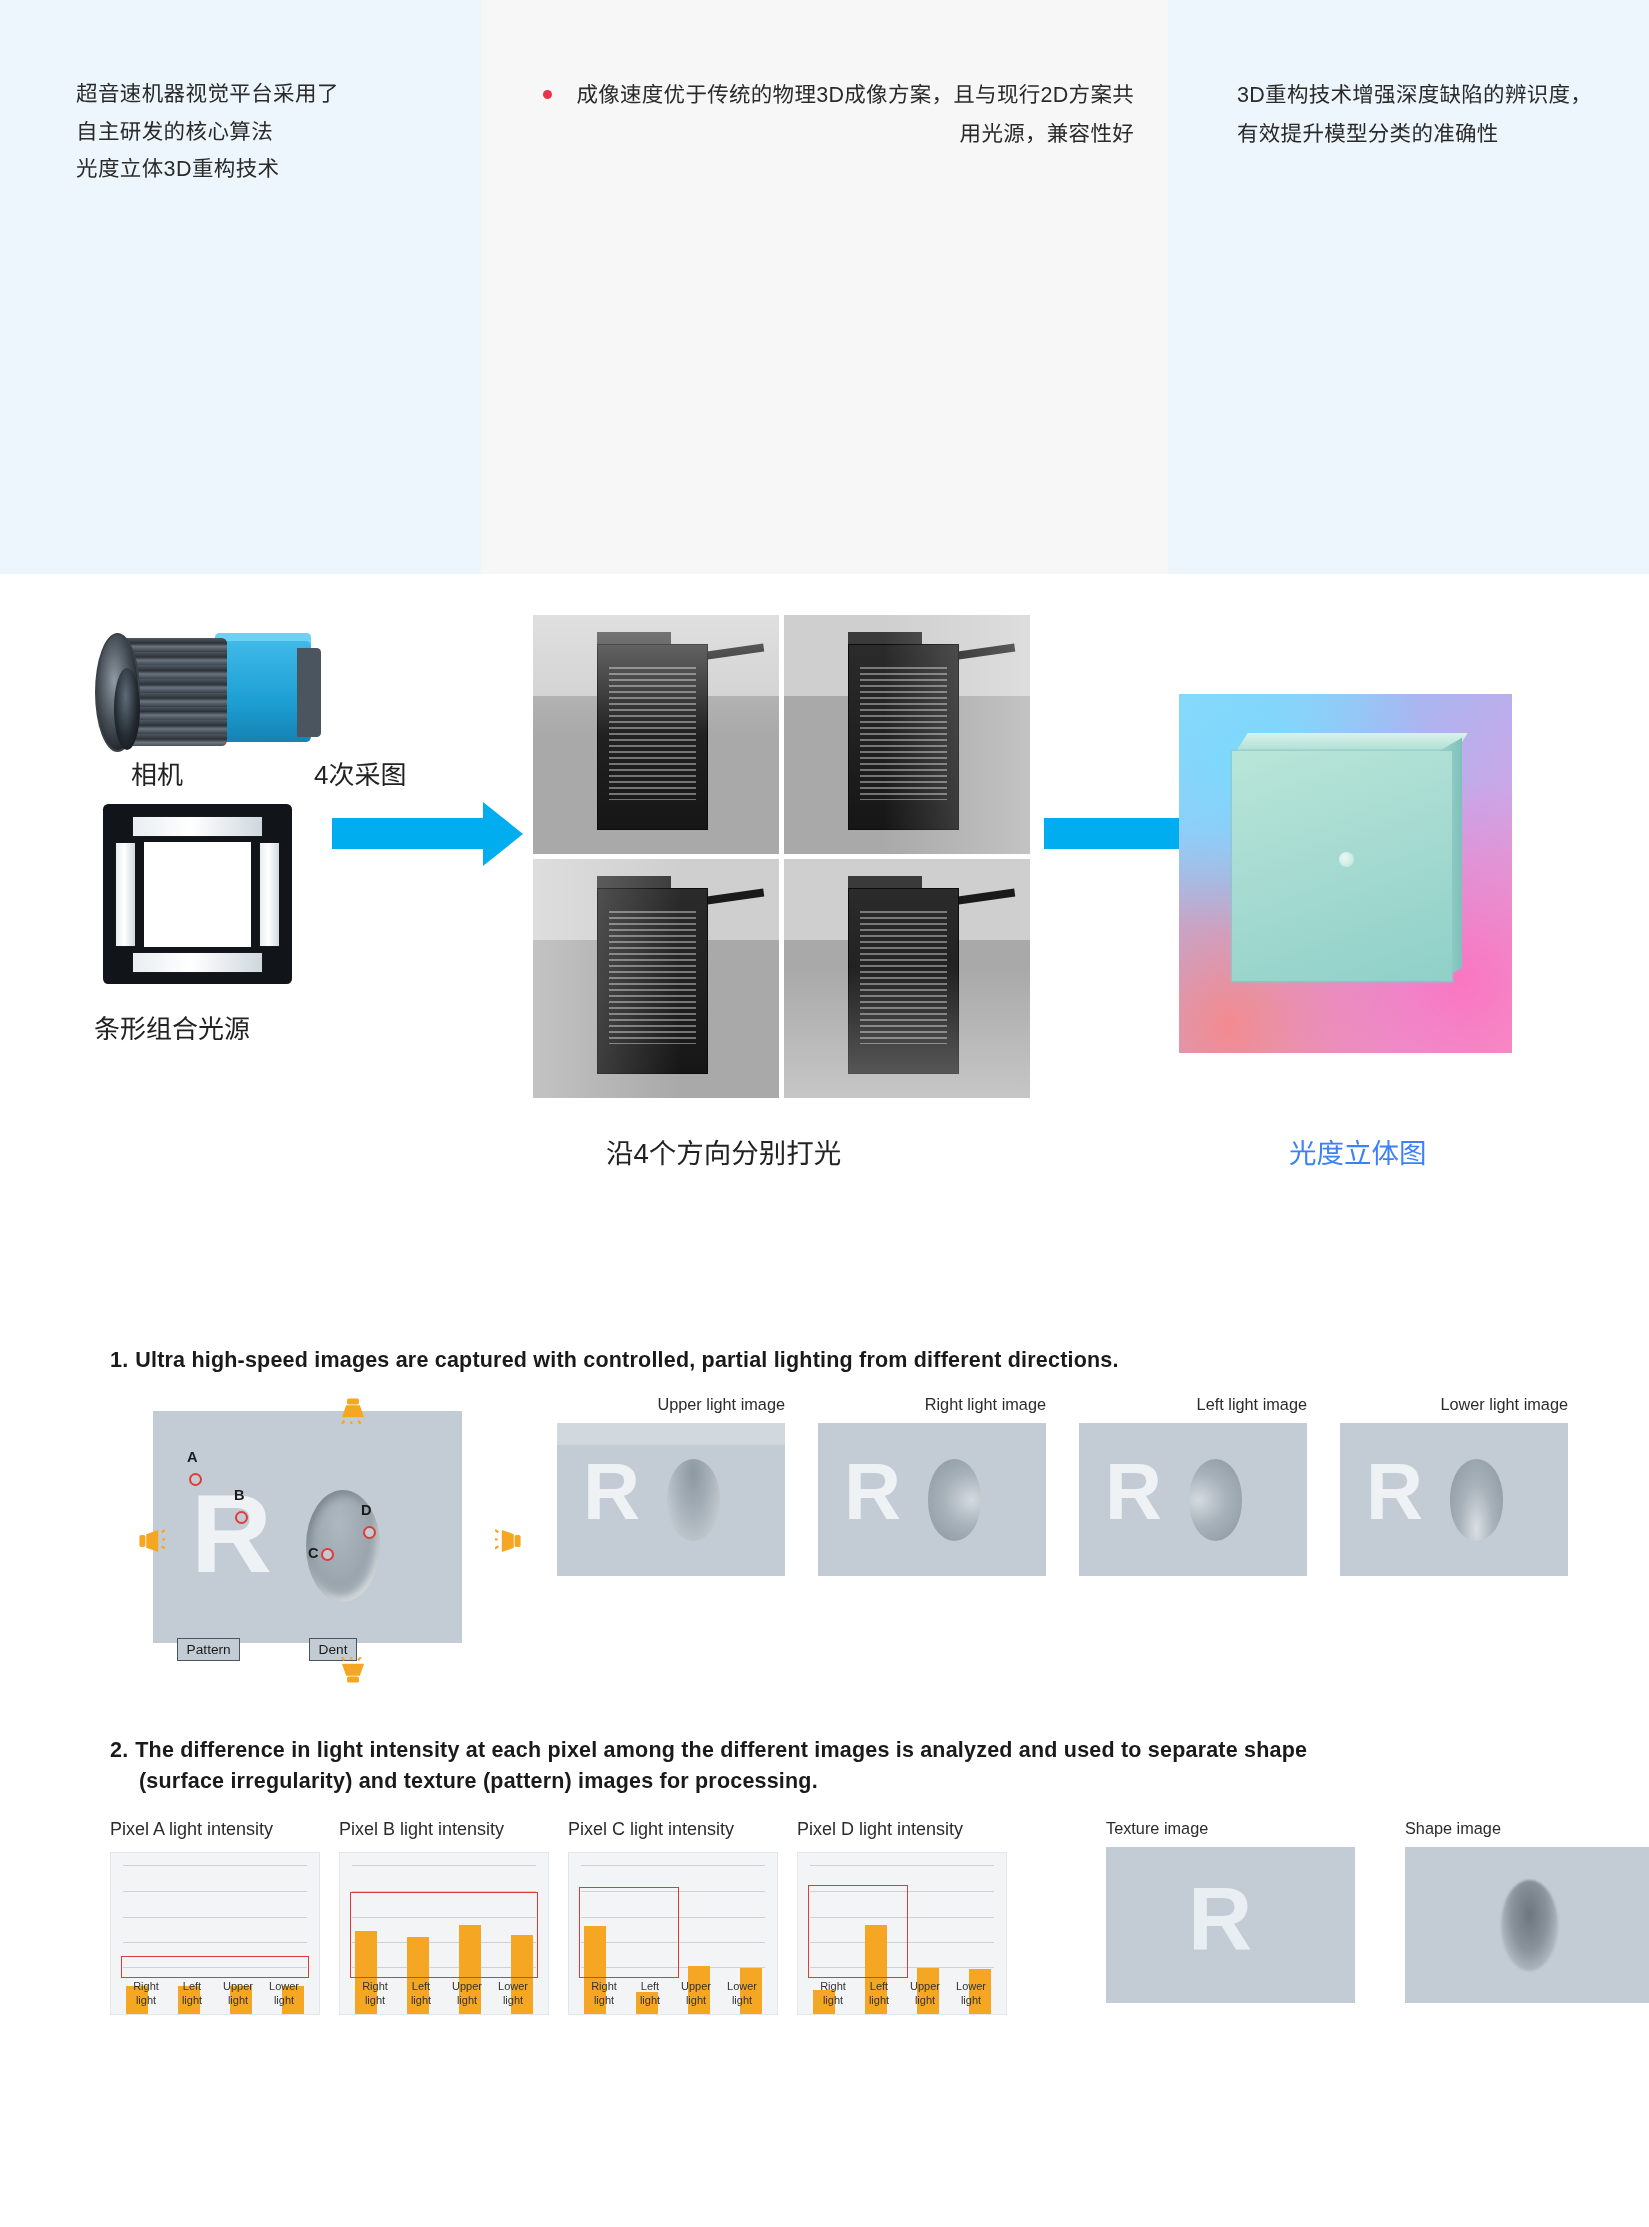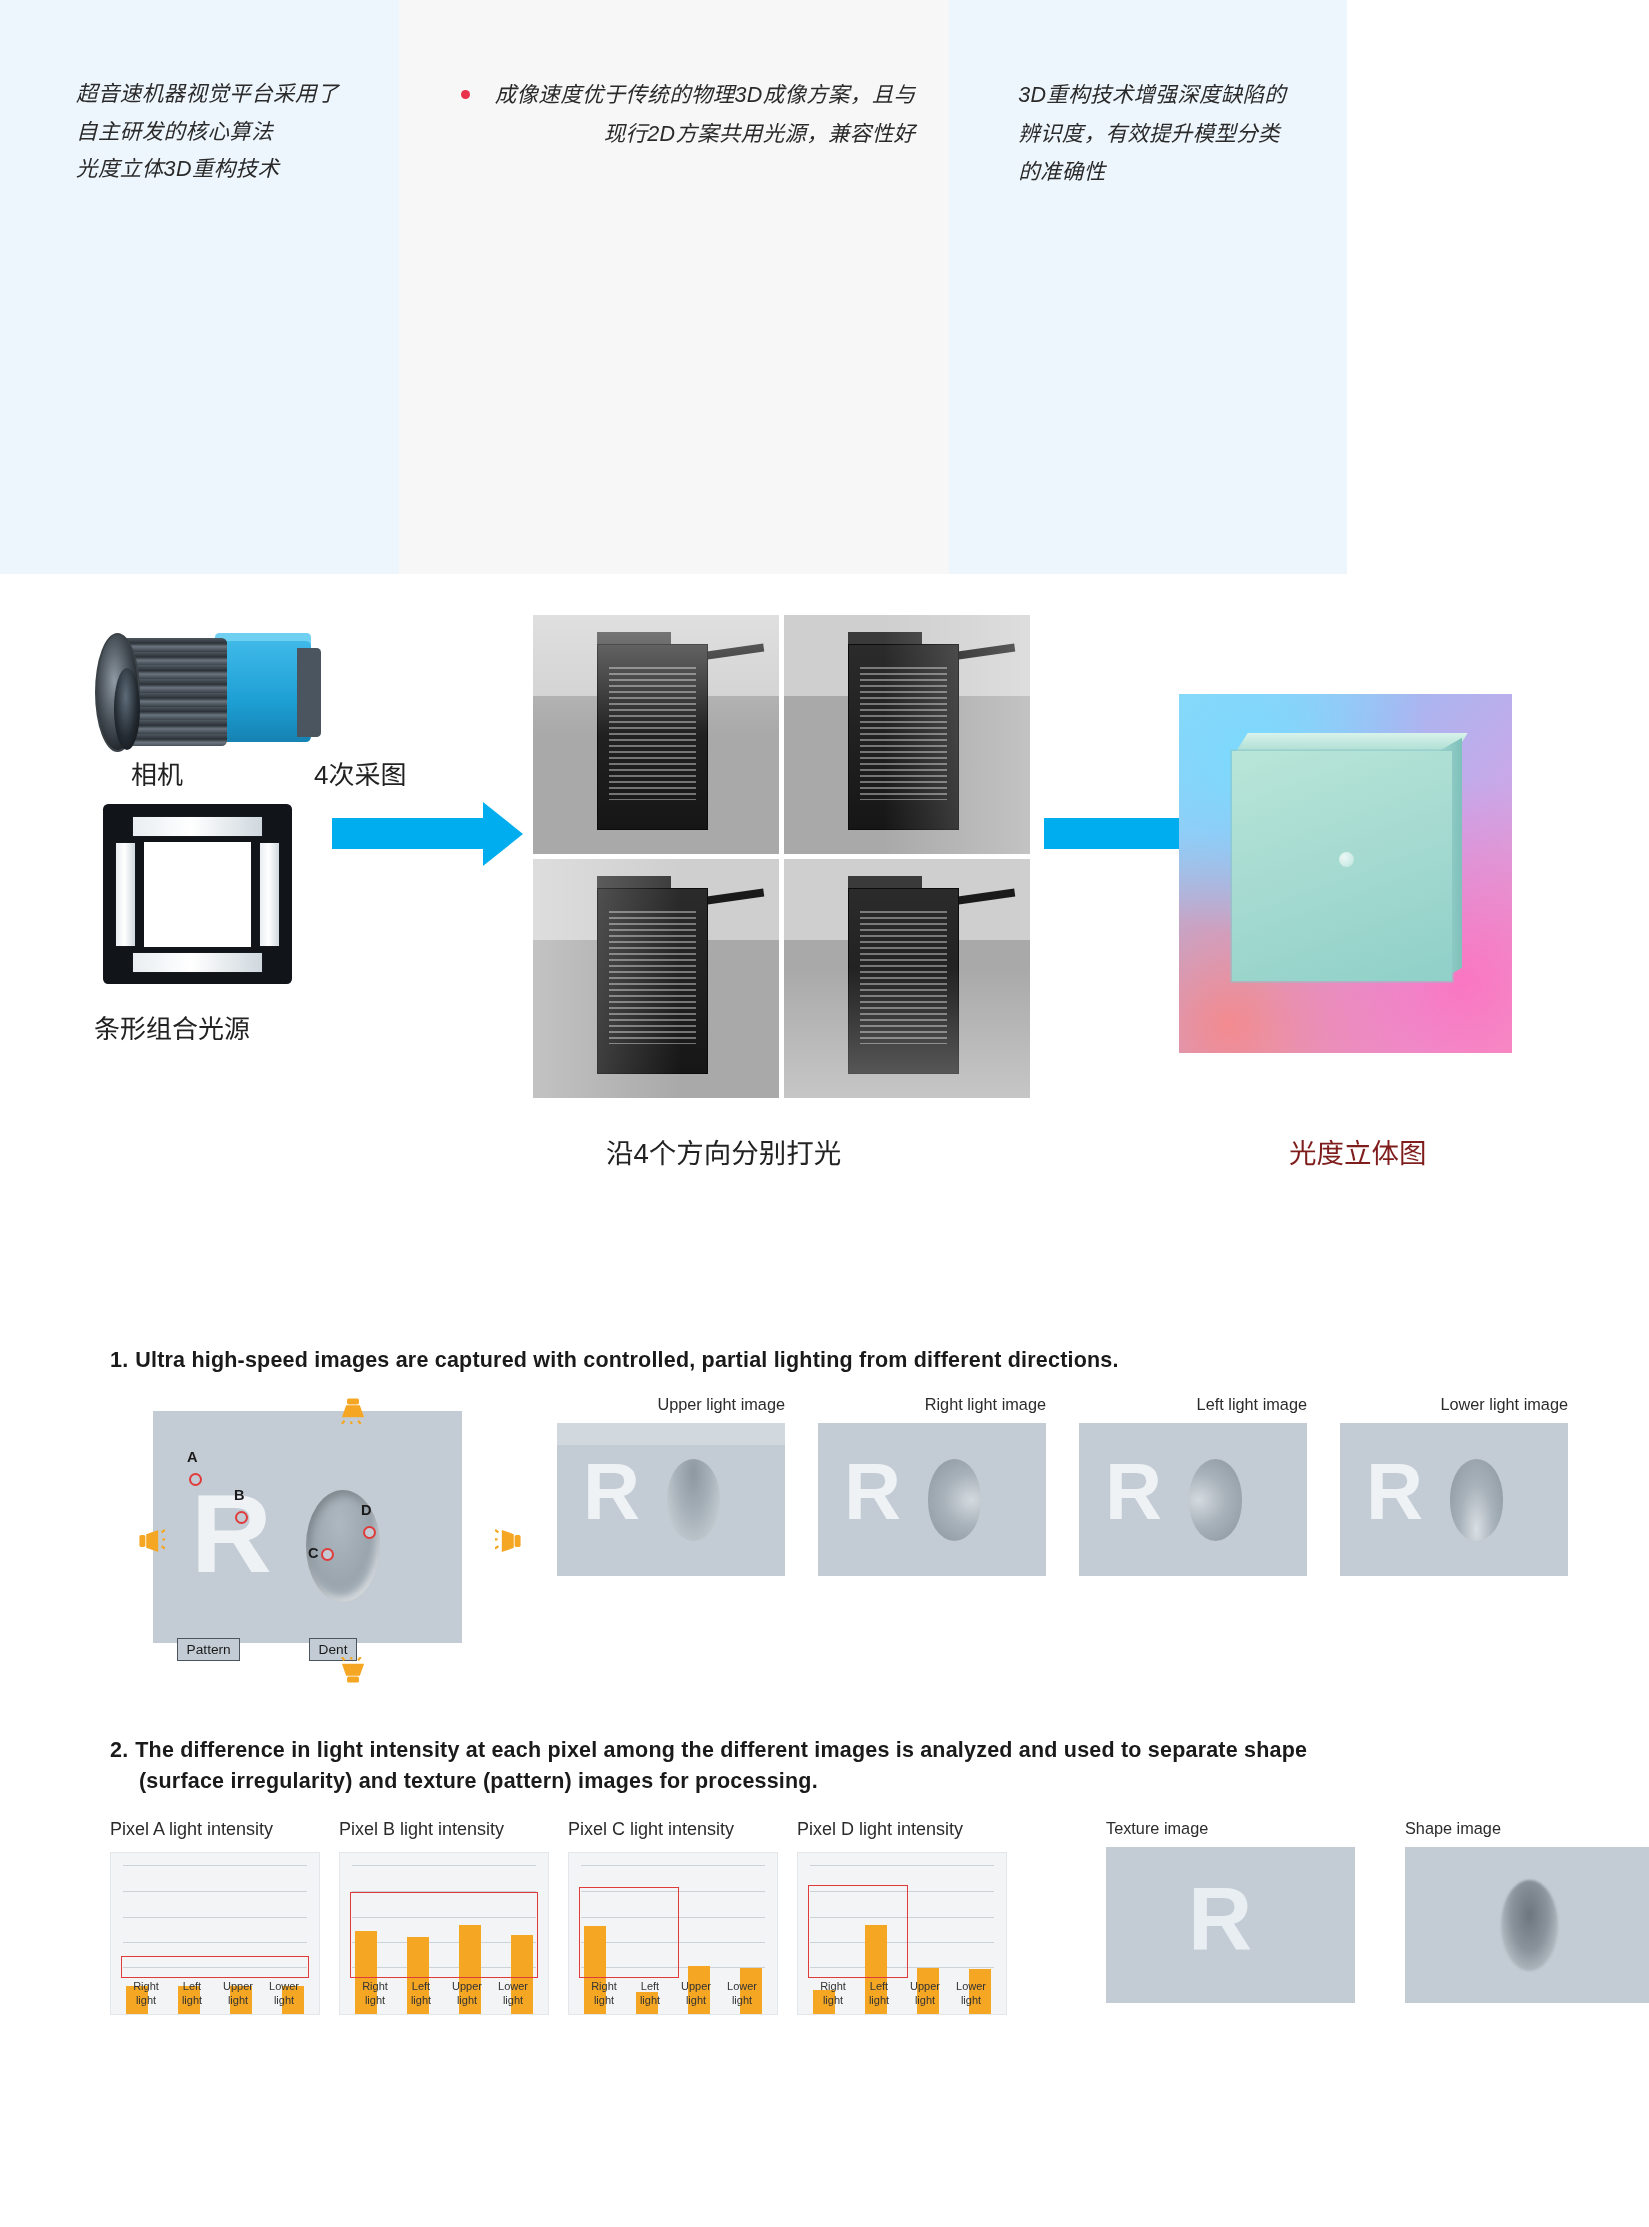--- a/index.html
+++ b/index.html
@@ -10,23 +10,22 @@
     min-height: 2227px;
     background: #ffffff;
     font-family: "Liberation Sans", "DejaVu Sans", sans-serif;
     color: #222;
     -webkit-font-smoothing: antialiased;
   }
 
   
   .banner {
     display: flex;
-    width: 1347px;
+    width: 1649px;
     height: 574px;
-    font-style: italic;
   }
   .banner-col {
     padding: 76px 52px 34px 76px;
   }
   .col-a {
     width: 481px;
     background: #eef6fd;
   }
   .col-b {
     width: 687px;
@@ -347,21 +346,21 @@
     border-radius: 50%;
     background: radial-gradient(circle at 35% 35%, #ffffff, #bfe6dd);
     opacity: .8;
   }
 
   .label-photo3d {
     position: absolute;
     left: 1289px;
     top: 557px;
     font-size: 27.5px;
-    color: #7f1d1d;
+    color: #3b82f6;
   }
 
   
   .explainer {
     position: relative;
     width: 1649px;
     padding: 52px 0 60px 0;
     background: #ffffff;
   }
   .step-head {

